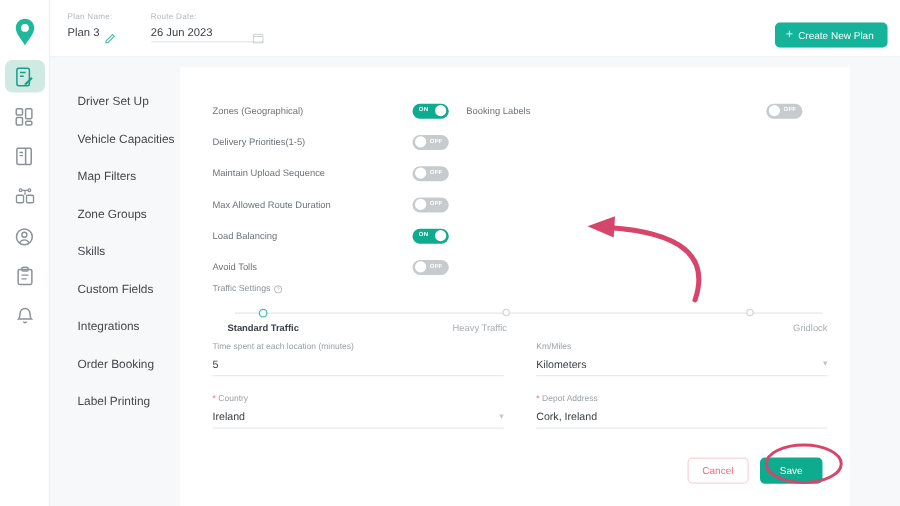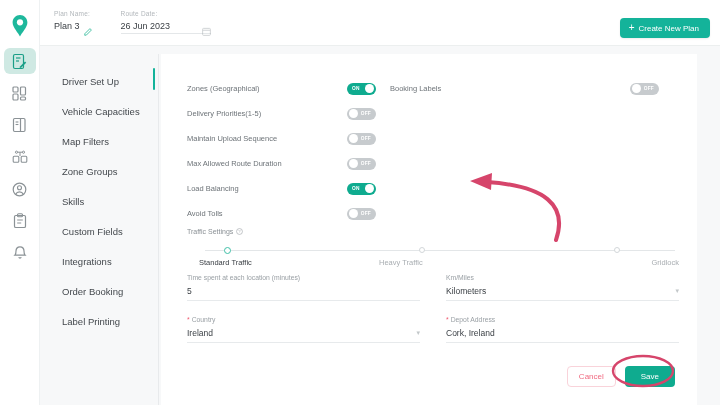--- a/index.html
+++ b/index.html
@@ -67,21 +67,21 @@
     padding: 0 0 0 22px; height: 30px; display: flex; align-items: center;
     cursor: pointer; white-space: nowrap;
   }
   .menu-item.active { color: #14b39a; }
   .menu-indicator {
     position: absolute; left: 113px; top: 14px; width: 2px; height: 22px;
     background: #14b39a; border-radius: 2px;
   }
 
   .panel {
-    position: absolute; left: 121px; top: 8px; width: 536px; height: 351px;
+    position: absolute; left: 104px; top: 8px; width: 536px; height: 351px;
     background: #ffffff;
   }
 
   
   .toggle-row {
     position: absolute; left: 26px; width: 490px; height: 25px;
     display: flex; align-items: center;
   }
   .toggle-label { font-size: 7.5px; color: #6d7378; width: 160px; }
   .toggle {
@@ -113,21 +113,21 @@
   .slider-track {
     position: absolute; left: 18px; right: 4px; top: 4px; height: 1px; background: #e3e6e8;
   }
   .slider-dot {
     position: absolute; top: 1px; width: 6px; height: 6px; border-radius: 50%;
     background: #ffffff; border: 1px solid #d3d7da;
   }
   .slider-dot.active { border: 1px solid #3fbfa7; width: 7px; height: 7px; top: .5px; }
   .slider-labels { position: relative; height: 14px; margin-top: 2px; }
   .slider-labels span { position: absolute; font-size: 7.5px; color: #a9aeb2; white-space: nowrap; }
-  .slider-labels span.sel { color: #3c4146; font-weight: normal; }
+  .slider-labels span.sel { color: #3c4146; font-weight: bold; }
 
   
   .inputs { position: absolute; left: 26px; top: 268px; width: 492px; }
   .inputs-row { display: flex; gap: 26px; margin-bottom: 15px; }
   .input-cell { flex: 1; position: relative; }
   .input-label { font-size: 6.8px; color: #9aa0a5; margin-bottom: 5px; }
   .input-label .req { color: #ef5a6f; margin-right: 2px; }
   .input-line {
     border-bottom: 1px solid #e7eaec; padding-bottom: 4px;
     display: flex; align-items: center; justify-content: space-between;

